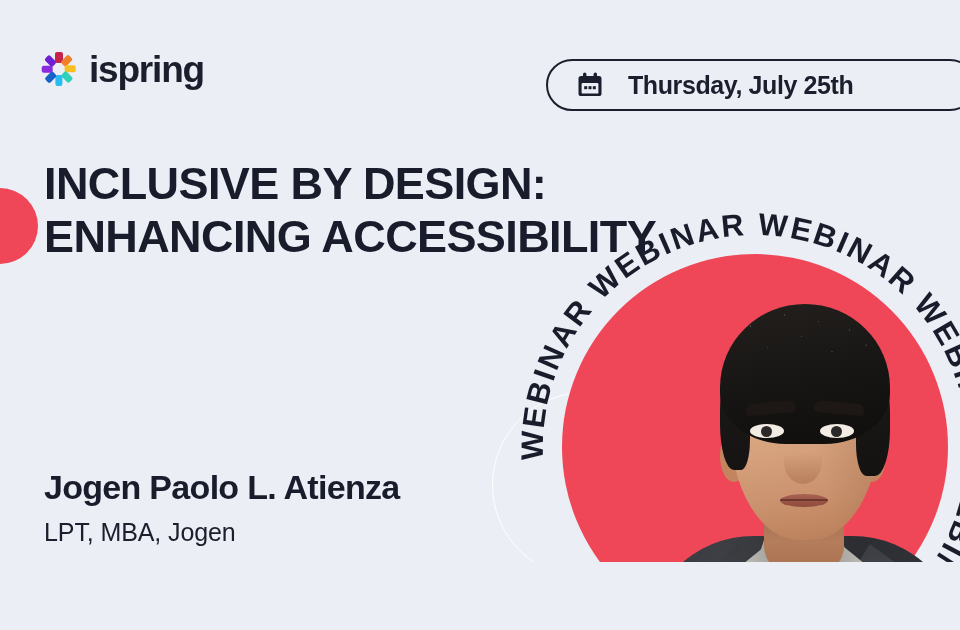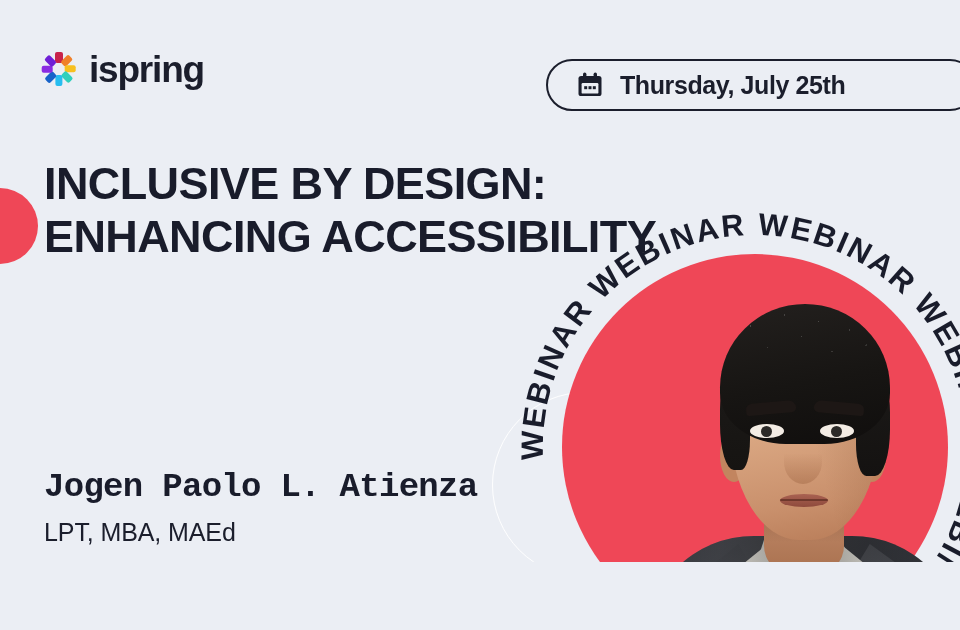--- a/index.html
+++ b/index.html
@@ -78,20 +78,21 @@
     width:28px; height:28px;
     flex:0 0 28px;
     position:relative;
   }
   .date-text {
     font-size:25px;
     font-weight:700;
     color:#1b1e2c;
     letter-spacing:-.4px;
     white-space:nowrap;
+    margin-left:8px;
   }
 
   
   .headline {
     position:absolute;
     left:44px; top:157px;
     width:660px;
     font-size:45px;
     font-weight:800;
     line-height:1.18;
@@ -103,21 +104,20 @@
 
   
   .speaker-name {
     position:absolute;
     left:44px; top:468px;
     font-size:34px;
     font-weight:700;
     letter-spacing:-.7px;
     color:#191c2b;
     white-space:nowrap;
-    font-family:Liberation Mono, monospace;
   }
   .speaker-title {
     position:absolute;
     left:44px; top:518px;
     font-size:25px;
     font-weight:400;
     letter-spacing:-.1px;
     color:#1b1e2c;
     white-space:nowrap;
   }
@@ -331,21 +331,21 @@
     </span>
     <span class="date-text">Thursday, July 25th</span>
   </div>
 
   <h1 class="headline">
     <span>INCLUSIVE BY DESIGN:</span>
     <span>ENHANCING ACCESSIBILITY</span>
   </h1>
 
   <div class="speaker-name">Jogen Paolo L. Atienza</div>
-  <div class="speaker-title">LPT, MBA, MAEd</div>
+  <div class="speaker-title">LPT, MBA, Jogen</div>
 
   <div class="portrait-wrap">
 
     <svg class="ring-text" viewBox="0 0 470 470">
       <defs>
         <path id="ringPath" d="M 235,235 m 0,212 a 212,212 0 1,1 0,-424 a 212,212 0 1,1 0,424" fill="none"></path>
       </defs>
       <text>
         <textPath id="ringTextPath" href="#ringPath" startOffset="24%">WEBINAR WEBINAR WEBINAR WEBINAR WEBINAR WEBINAR </textPath>
       </text>

